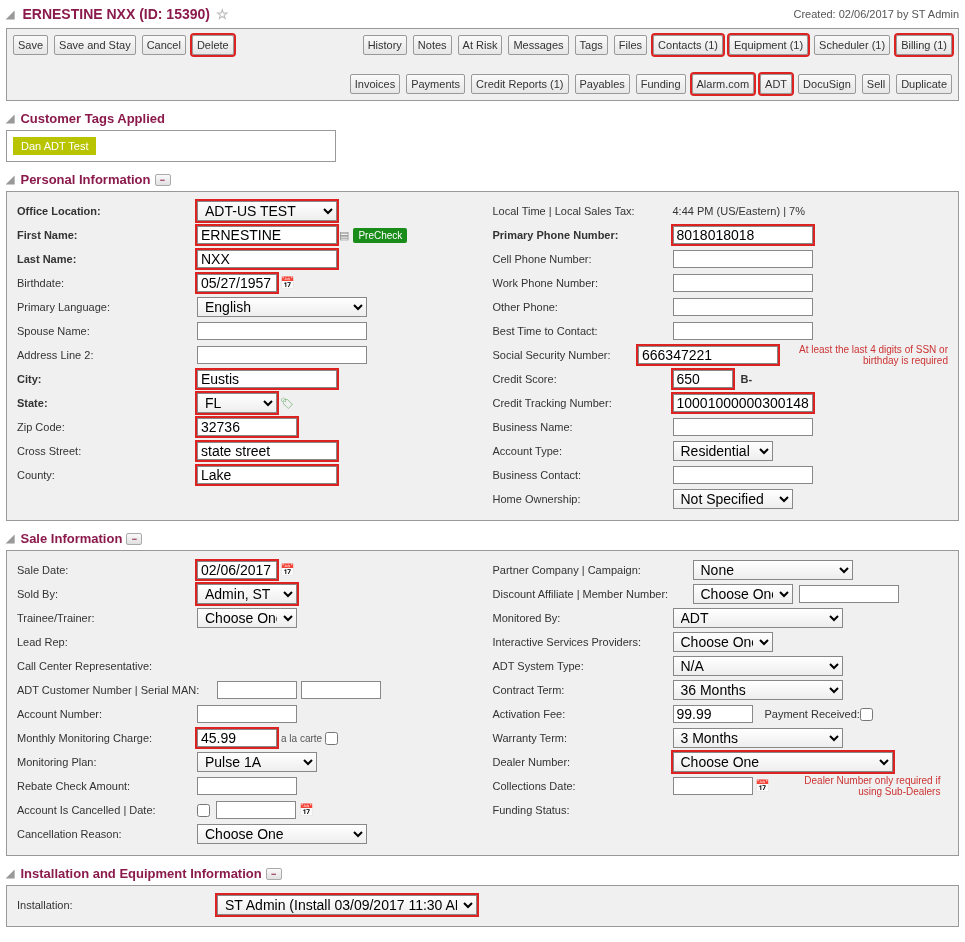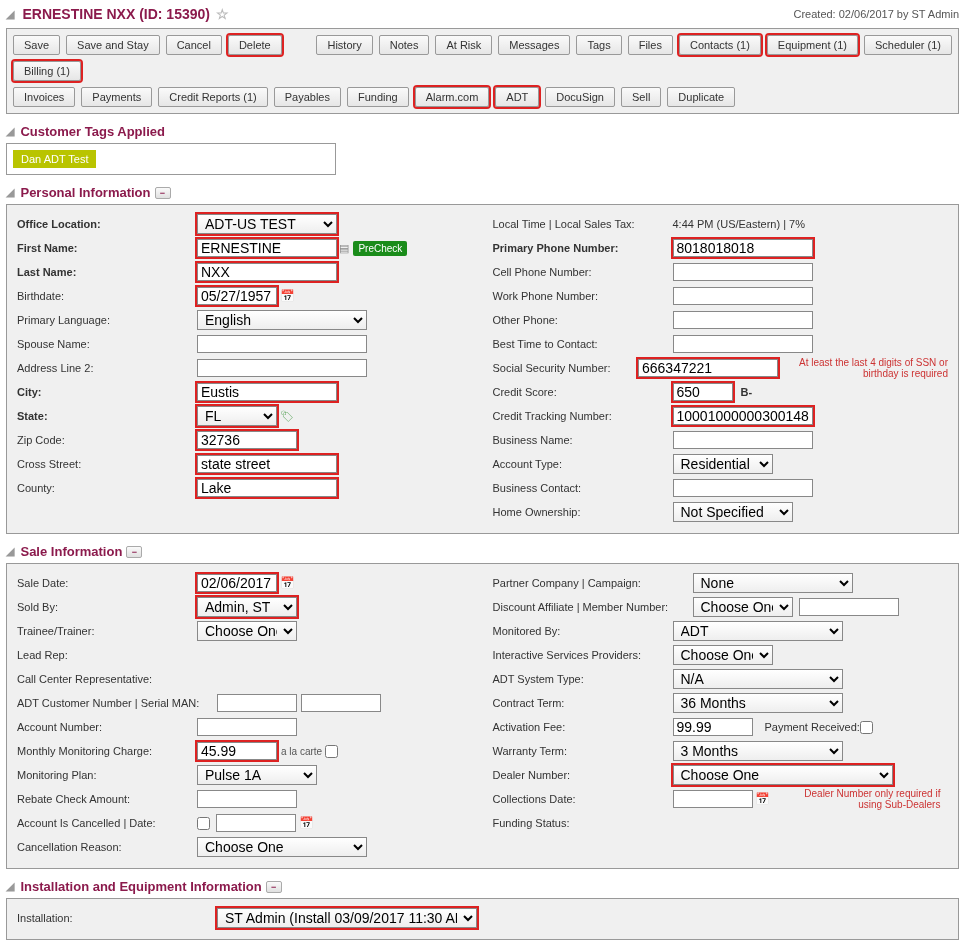--- a/index.html
+++ b/index.html
@@ -4,22 +4,22 @@
 <style>
 * { box-sizing: border-box; margin: 0; padding: 0; }
 body { font-family: Arial, Helvetica, sans-serif; font-size: 12px; background: #fff; color: #333; padding: 6px; width: 965px; }
 .hdr { display: flex; justify-content: space-between; align-items: center; margin-bottom: 6px; }
 .title { color: #8b1a4c; font-weight: bold; font-size: 14px; display: flex; align-items: center; gap: 6px; }
 .arrow { color: #999; font-size: 11px; margin-right: 2px; }
 .star { color: #bbb; font-size: 14px; }
 .created { font-size: 11px; color: #555; }
 .toolbar { border: 1px solid #999; background: #f0f0f0; padding: 6px; margin-bottom: 10px; }
 .btnrow { display: flex; flex-wrap: wrap; gap: 6px; }
-.btnrow + .btnrow { margin-top: 6px; }
-.btn { background: linear-gradient(#fafafa,#e6e6e6); border: 1px solid #999; padding: 3px 10px; font-size: 11px; cursor: pointer; border-radius: 2px; color: #333; }
+.btnrow + .btnrow { margin-top: 19px; justify-content: flex-end; }
+.btn { background: linear-gradient(#fafafa,#e6e6e6); border: 1px solid #999; padding: 3px 4px; font-size: 11px; cursor: pointer; border-radius: 2px; color: #333; }
 .hl { outline: 2px solid #d22; outline-offset: 0; }
 .spacer { flex: 1; }
 .section-title { color: #8b1a4c; font-weight: bold; font-size: 13px; margin: 10px 0 4px; display: flex; align-items: center; gap: 4px; }
 .collapse-btn { background: linear-gradient(#fafafa,#e0e0e0); border: 1px solid #aaa; width: 16px; height: 12px; font-size: 9px; line-height: 10px; text-align: center; cursor: pointer; border-radius: 2px; }
 .panel { background: #f0f0f0; border: 1px solid #999; padding: 8px 10px; }
 .tagbox { background: #fff; border: 1px solid #999; padding: 6px; width: 330px; }
 .tag { background: #b9c400; color: #fff; padding: 3px 8px; font-size: 11px; display: inline-block; }
 .cols { display: flex; gap: 20px; }
 .col { flex: 1; }
 .row { display: flex; align-items: center; min-height: 22px; margin-bottom: 2px; }

